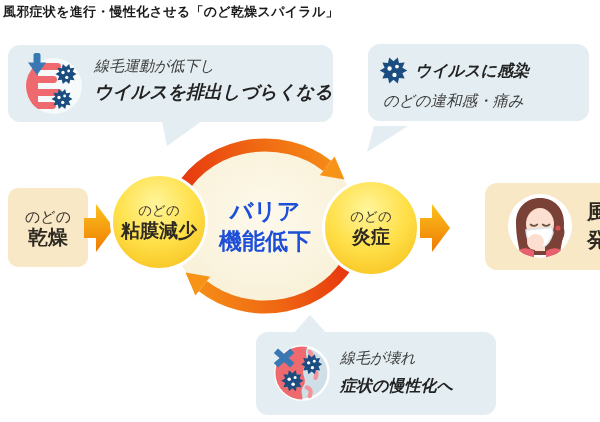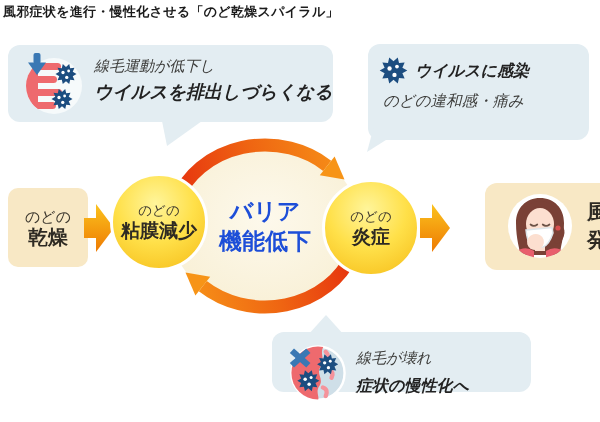--- a/index.html
+++ b/index.html
@@ -6,22 +6,22 @@
   .stage{
     position:relative;width:600px;height:422px;background:#fff;overflow:hidden;
     font-family:"Liberation Sans","DejaVu Sans",sans-serif;color:#222;
   }
   .abs{position:absolute;}
   
   .title{left:3px;top:3px;font-size:13px;font-weight:700;color:#1b1b1b;letter-spacing:.3px;}
   
   .callout{background:var(--callout-bg,#e3edf2);border-radius:12px;}
   .co-tl{left:8px;top:45px;width:325px;height:77px;}
-  .co-tr{left:368px;top:44px;width:221px;height:96px;}
-  .co-b{left:272px;top:332px;width:240px;height:60px;padding-left:19px;}
+  .co-tr{left:368px;top:44px;width:221px;height:77px;}
+  .co-b{left:256px;top:332px;width:240px;height:83px;}
   .tail{position:absolute;}
   .co-text{position:absolute;line-height:1;font-style:italic;}
   .t-reg{font-size:15px;color:#3c3c3a;font-weight:400;}
   .t-bold{font-size:18px;color:#222;font-weight:700;}
   .tr-row1{left:11px;top:12px;display:flex;align-items:center;gap:7px;}
   .tr-row1 .t-bold{font-size:16px;}
   
   .fbox{background:var(--box-bg,#f8e8c5);border-radius:10px;display:flex;flex-direction:column;
         align-items:center;justify-content:center;gap:3px;}
   .box-start{left:8px;top:188px;width:80px;height:79px;}

